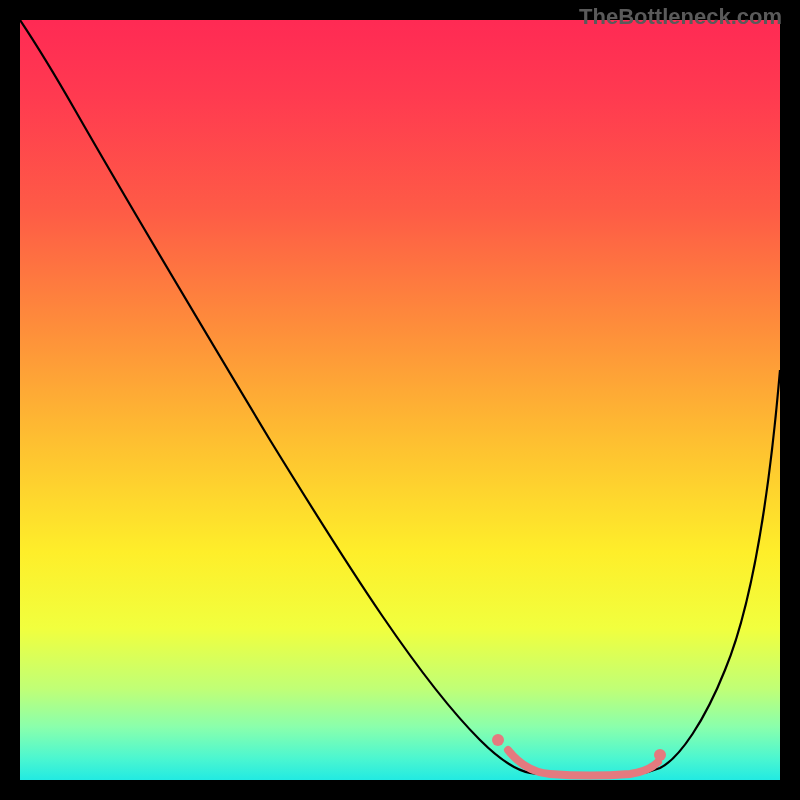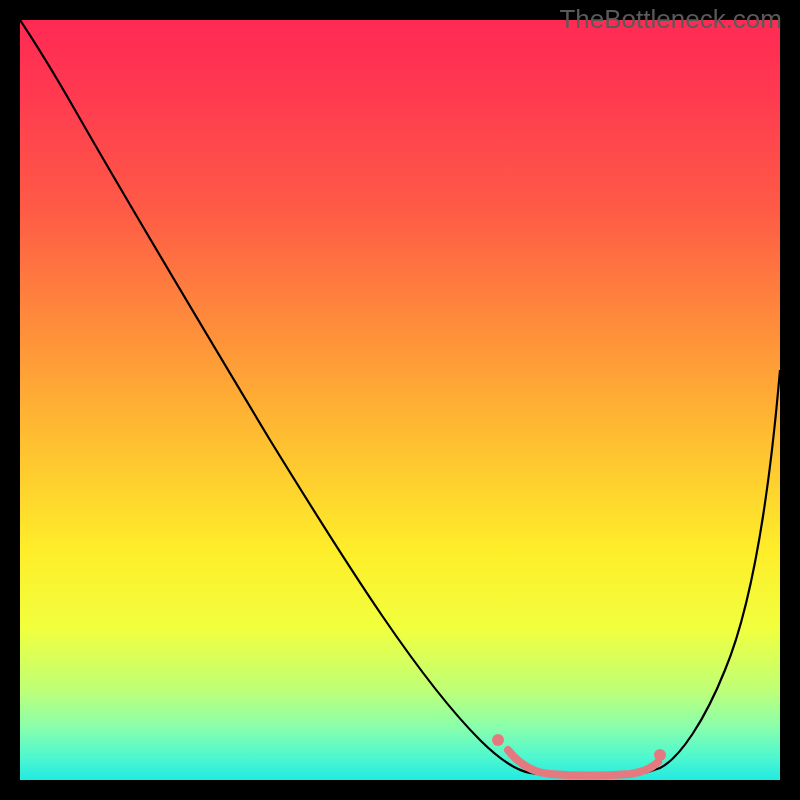--- a/index.html
+++ b/index.html
@@ -8,22 +8,22 @@
     height: 800px;
     background: #000;
     position: relative;
     font-family: Arial, sans-serif;
   }
   .watermark {
     position: absolute;
     top: 4px;
     right: 18px;
     color: #5a5a5a;
-    font-size: 26px;
-    font-weight: normal;
+    font-size: 22px;
+    font-weight: bold;
     z-index: 10;
   }
   .plot-area {
     position: absolute;
     left: 20px;
     top: 20px;
     width: 760px;
     height: 760px;
     overflow: hidden;
   }

